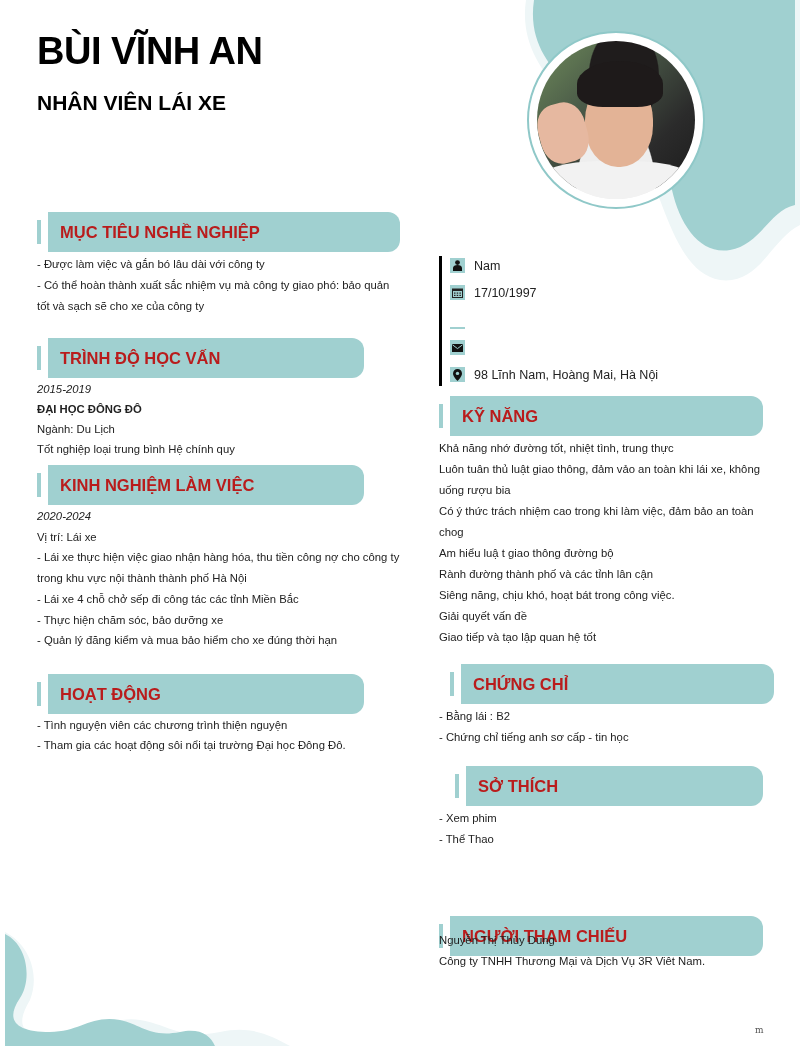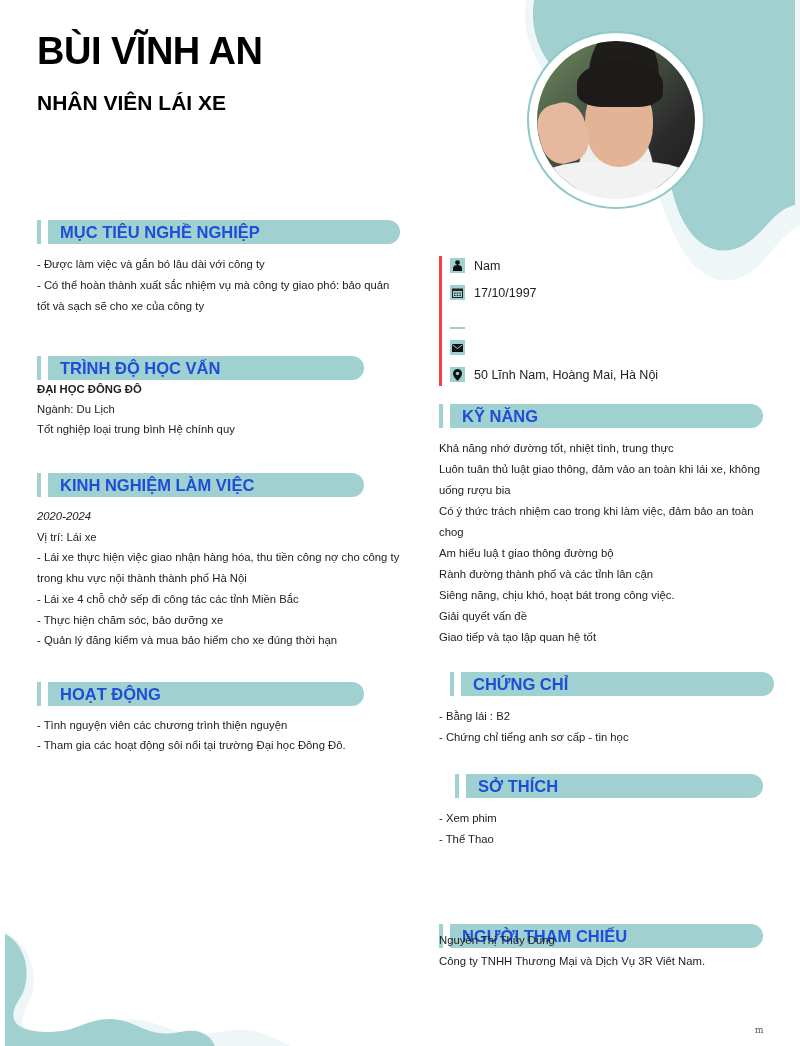--- a/index.html
+++ b/index.html
@@ -14,27 +14,27 @@
                 radial-gradient(ellipse at 55% 22%, #1f1c1c 0 28%, transparent 29%),
                 radial-gradient(ellipse at 50% 95%, #eeeeee 0 35%, transparent 36%),
                 linear-gradient(135deg, #6f8b5a 0%, #4a5a48 35%, #2b2b2b 70%, #1a1a1a 100%); }
   .photo .face { position:absolute; left:48px; top:40px; width:68px; height:86px; border-radius: 45% 45% 48% 48%; background:#e3b396; }
   .photo .hair { position:absolute; left:40px; top:20px; width:86px; height:46px; border-radius: 50% 50% 30% 30%; background:#1e1a1a; }
   .photo .shirt { position:absolute; left:0; top:120px; width:158px; height:50px; background:#f2f2f2; border-radius: 40% 40% 0 0; }
   .photo .arm { position:absolute; left:2px; top:62px; width:48px; height:60px; background:#e6b8a0; border-radius: 40%; transform: rotate(-15deg); }
 
   .sec-head { position: absolute; height: 24px; display: flex; align-items: center; }
   .sec-head .stripe { width: 4px; height: 24px; background: #a0d0d0; margin-right: 7px; }
-  .sec-head .bar { height: 24px; background: #a0d0d0; border-radius: 0 12px 12px 0; flex: 1; display: flex; align-items: center; padding-left: 12px; font-size: 16.5px; font-weight: 700; color: #1d4ed8; }
+  .sec-head .bar { height: 40px; background: #a0d0d0; border-radius: 0 12px 12px 0; flex: 1; display: flex; align-items: center; padding-left: 12px; font-size: 16.5px; font-weight: 700; color: #b91c1c; }
 
   .txt { position: absolute; font-size: 11.3px; color: #222; line-height: 21px; }
   .it { font-style: italic; }
   .b { font-weight: 700; }
 
-  .contact { position: absolute; left: 439px; top: 256px; width: 300px; height: 130px; border-left: 3px solid #ef4444; }
+  .contact { position: absolute; left: 439px; top: 256px; width: 300px; height: 130px; border-left: 3px solid #000000; }
   .c-row { position: absolute; left: 8px; display: flex; align-items: center; font-size: 12.5px; color: #222; }
   .c-icon { width: 15px; height: 15px; background: #a0d0d0; display: inline-flex; align-items: center; justify-content: center; margin-right: 9px; }
   .c-dash { position: absolute; left: 8px; top: 71px; width: 15px; height: 2px; background: #a0d0d0; }
   .footer-m { position: absolute; left: 755px; top: 1025px; font-size: 9px; color: #555; font-family: "DejaVu Serif", serif; }
 </style>
 </head>
 <body>
 
 <svg class="deco" style="left:0;top:0" width="800" height="300" viewBox="0 0 800 300">
   <path d="M526,0 C520,40 540,70 560,90 C600,130 640,160 660,200 C675,240 690,275 720,280 C760,285 770,240 800,225 L800,0 Z" fill="#eef6f7"></path>
@@ -60,25 +60,26 @@
 <div class="sec-head" style="left:37px;top:220px;width:363px;">
   <div class="stripe"></div>
     <div class="bar">MỤC TIÊU NGHỀ NGHIỆP</div>
 </div>
 <div class="txt" style="left:37px;top:254px;width:380px;">
   <div>- Được làm việc và gắn bó lâu dài với công ty</div>
   <div>-  Có thể hoàn thành xuất sắc nhiệm vụ mà công ty giao phó: bảo quản</div>
   <div>tốt và sạch sẽ cho xe của công ty</div>
 </div>
 
-<div class="sec-head" style="left:37px;top:356px;width:327px;">
+<div class="sec-head" style="left:37px;top:346px;width:327px;">
   <div class="stripe"></div>
     <div class="bar">TRÌNH ĐỘ HỌC VẤN</div>
 </div>
 <div class="txt" style="left:37px;top:379px;width:380px;line-height:20px;">
+  <div class="it">2015-2019</div>
   <div class="b">ĐẠI HỌC ĐÔNG ĐÔ</div>
   <div>Ngành: Du Lịch</div>
   <div>Tốt nghiệp loại trung bình Hệ chính quy</div>
 </div>
 
 <div class="sec-head" style="left:37px;top:473px;width:327px;">
   <div class="stripe"></div>
     <div class="bar">KINH NGHIỆM LÀM VIỆC</div>
 </div>
 <div class="txt" style="left:37px;top:506px;width:380px;line-height:20.7px;">
@@ -137,21 +138,21 @@
     </span>
     <span></span>
   </div>
   <div class="c-row" style="top:111px;">
     <span class="c-icon">
       <svg width="9" height="12" viewBox="0 0 9 12">
           <path d="M4.5,0 C2,0 0,2 0,4.5 C0,7.5 4.5,12 4.5,12 C4.5,12 9,7.5 9,4.5 C9,2 7,0 4.5,0 Z" fill="#111"></path>
           <circle cx="4.5" cy="4.4" r="1.7" fill="#a0d0d0"></circle>
         </svg>
     </span>
-    <span>50 Lĩnh Nam, Hoàng Mai, Hà Nội</span>
+    <span>98 Lĩnh Nam, Hoàng Mai, Hà Nội</span>
   </div>
 </div>
 
 <div class="sec-head" style="left:439px;top:404px;width:324px;">
   <div class="stripe"></div>
     <div class="bar">KỸ NĂNG</div>
 </div>
 <div class="txt" style="left:439px;top:438px;width:340px;">
   <div>Khả năng nhớ đường tốt, nhiệt tình, trung thực</div>
   <div>Luôn tuân thủ luật giao thông, đảm vảo an toàn khi lái xe, không</div>

